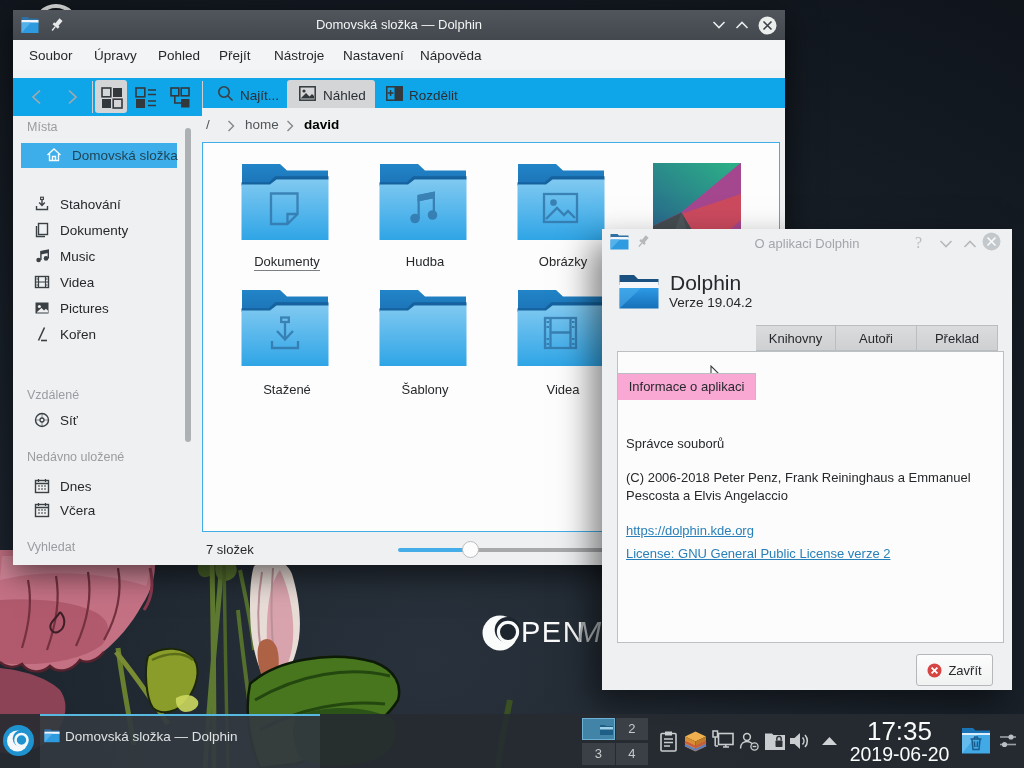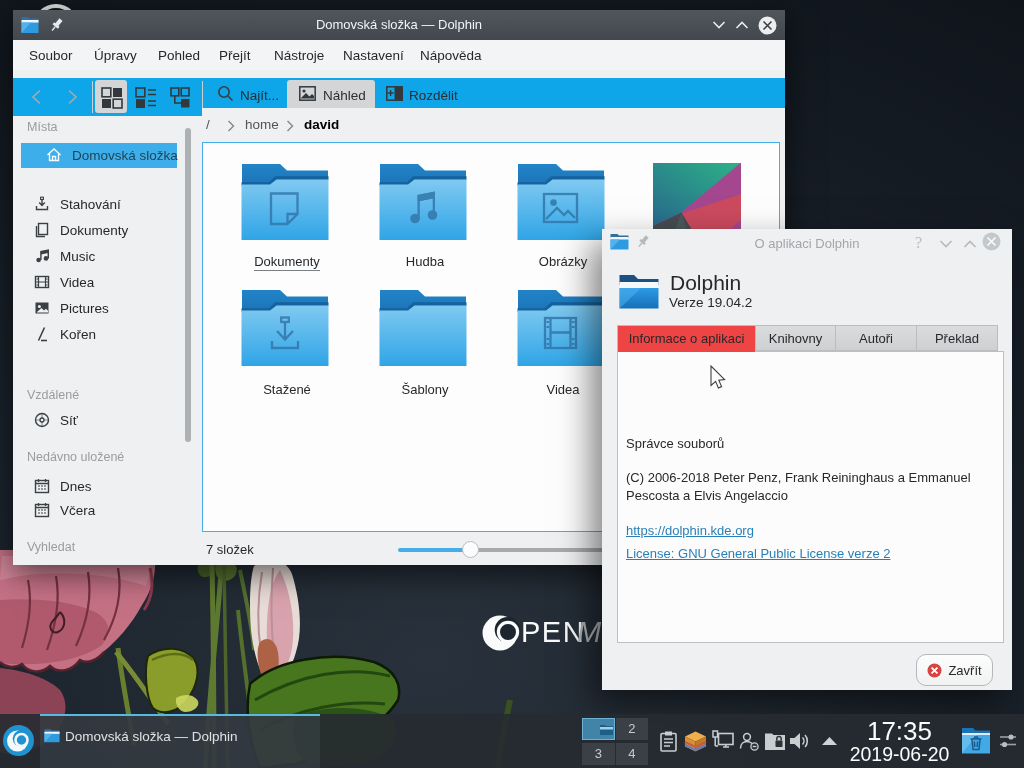--- a/index.html
+++ b/index.html
@@ -33,24 +33,24 @@
 #view { left:189px; top:132px; width:578px; height:390px; background:#fdfdfd; border:1px solid #41aee9; }
 #status { left:189px; top:522px; width:583px; height:33px; background:#eff0f1; font-size:13px; color:#26292c; }
 
 .flabel { position:absolute; width:130px; text-align:center; font-size:13px; color:#26292c; }
 
 
 #dlg { left:602px; top:229px; width:410px; height:461px; background:#eff0f1; box-shadow:-10px 14px 32px rgba(0,0,0,.5); }
 #dtitle { left:0; top:0; width:100%; height:30px; }
 #dtitle .title { width:100%; text-align:center; line-height:30px; color:#a2a6aa; font-size:13px; }
 .tab { position:absolute; top:96px; height:26px; line-height:26px; text-align:center; font-size:13px; color:#26292c; background:linear-gradient(#dbdcdd,#cfd0d1); border:1px solid #bbbec0; border-left:none; }
-.tab.on { background:#ef4444; border-bottom:none; height:27px; border-left:1px solid #bbbec0; z-index:2; }
+.tab.on { background:#f9a8d4; border-bottom:none; height:27px; border-left:1px solid #bbbec0; z-index:2;margin-top:48px; }
 #dframe { left:15px; top:122px; width:387px; height:292px; background:#fcfcfc; border:1px solid #bdc0c2; font-size:13px; color:#26292c; }
 #dframe a { color:#2980b9; text-decoration:underline; }
-#zbtn { left:314px; top:425px; width:77px; height:32px; background:linear-gradient(#fdfdfd,#f0f1f1); border:1px solid #b4b8ba; border-radius:10px; font-size:13px; color:#26292c; display:flex; align-items:center; justify-content:center; gap:6px;}
+#zbtn { left:314px; top:425px; width:77px; height:32px; background:linear-gradient(#fdfdfd,#f0f1f1); border:1px solid #b4b8ba; border-radius:3px; font-size:13px; color:#26292c; display:flex; align-items:center; justify-content:center; gap:6px;}
 
 
 #taskbar { left:0; top:714px; width:1024px; height:54px; background:rgba(38,43,49,0.9); }
 #task { left:40px; top:0; width:280px; height:54px; background:rgba(96,106,114,.22); border-top:2px solid #57b8e0; color:#dfe2e4; font-size:13.5px; }
 .pcell { position:absolute; width:32.5px; height:22.5px; background:#3a4046; color:#c7cacc; font-size:13px; text-align:center; line-height:22.5px; }
 #clock { left:832px; top:3px; width:135px; text-align:center; color:#fbfcfc; }
 </style>
 </head>
 <body>
 <svg id="wall" class="abs" width="1024" height="768" viewBox="0 0 1024 768">

